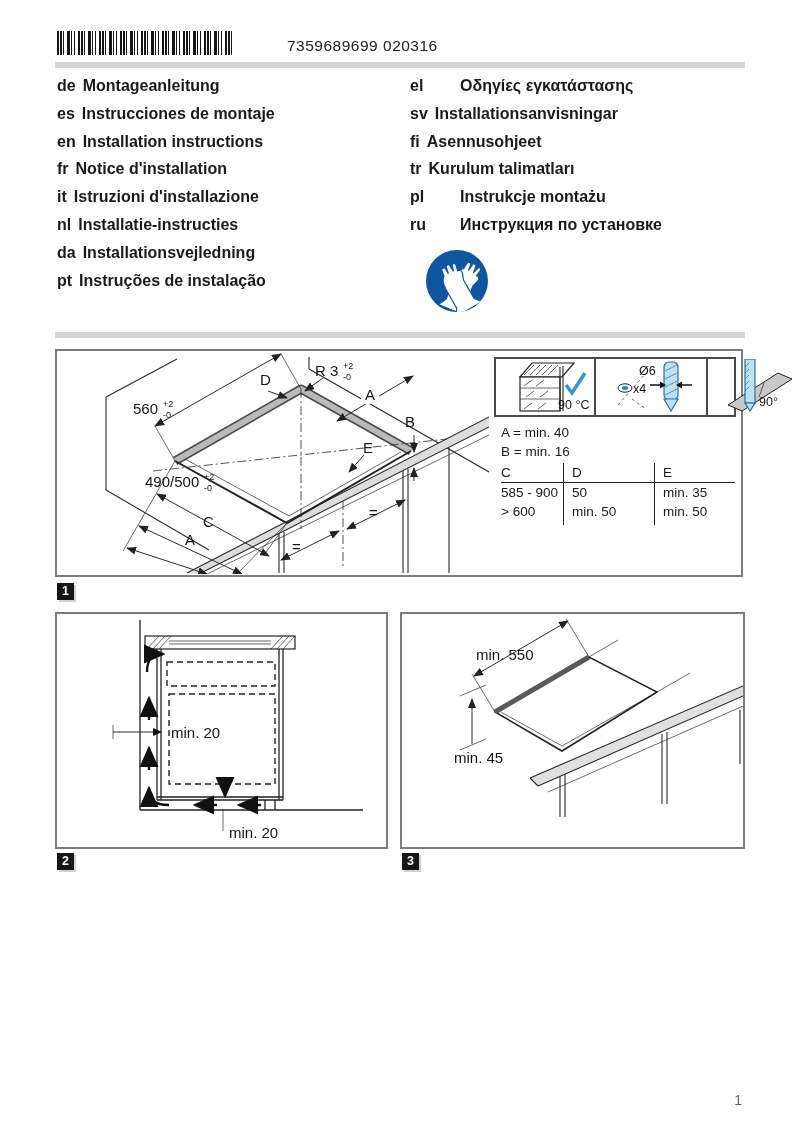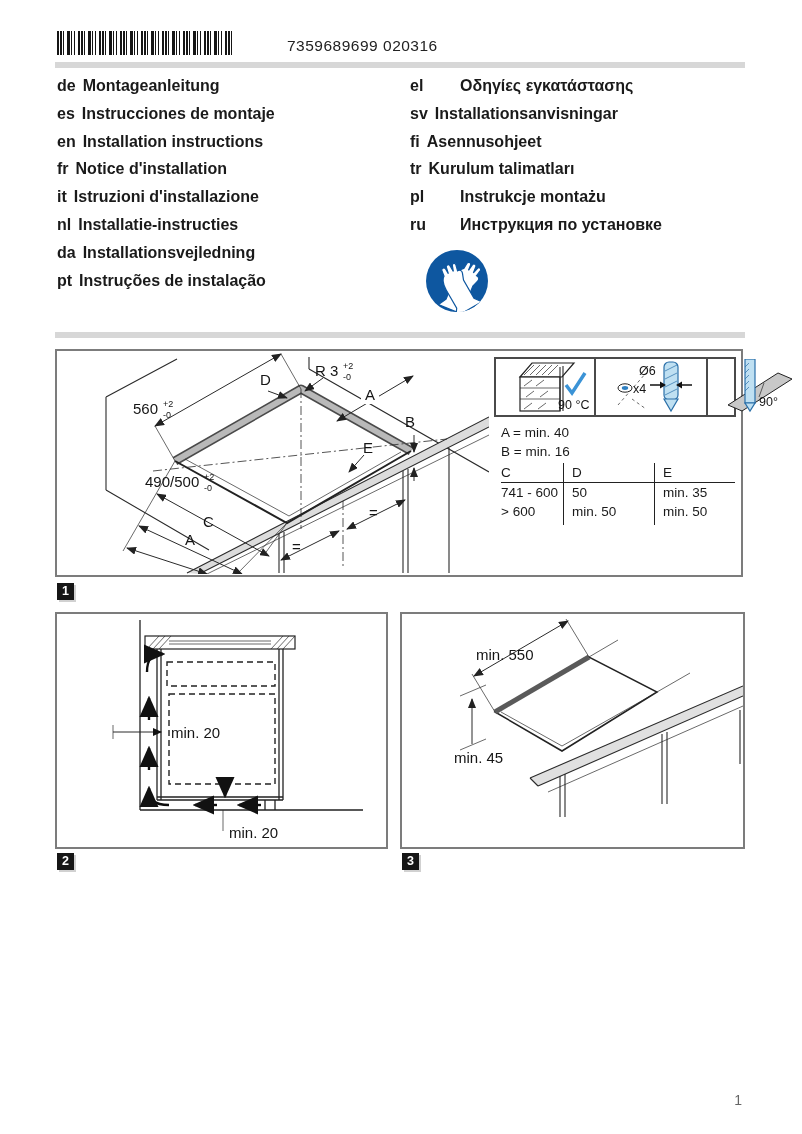--- a/index.html
+++ b/index.html
@@ -211,21 +211,21 @@
     <div>B = min. 16</div>
   </div>
 
   <div class="dim-table">
     <div class="dt-row dt-head">
       <div class="dt-c1">C</div>
       <div class="dt-c2">D</div>
       <div class="dt-c3">E</div>
     </div>
     <div class="dt-row">
-      <div class="dt-c1">741 - 600</div>
+      <div class="dt-c1">585 - 900</div>
       <div class="dt-c2">50</div>
       <div class="dt-c3">min. 35</div>
     </div>
     <div class="dt-row dt-last">
       <div class="dt-c1">&gt; 600</div>
       <div class="dt-c2">min. 50</div>
       <div class="dt-c3">min. 50</div>
     </div>
   </div>
 </div>

